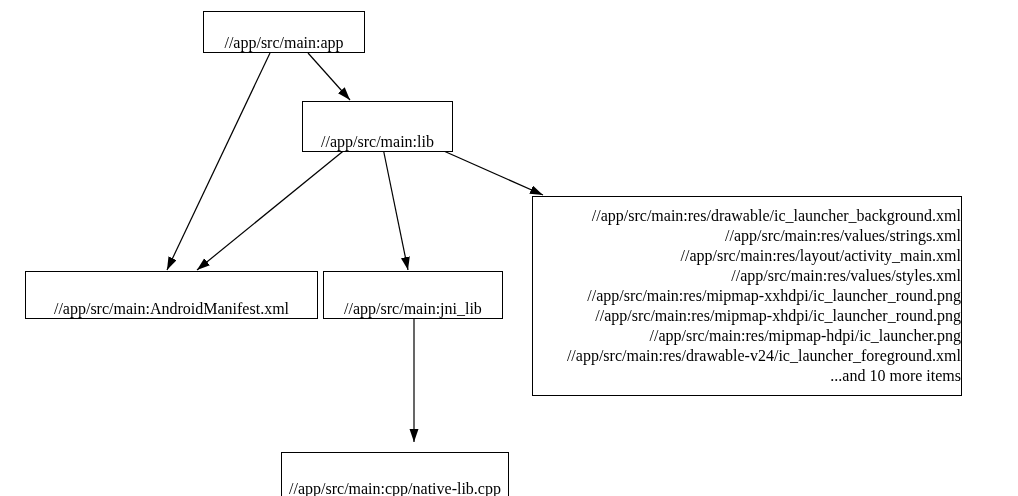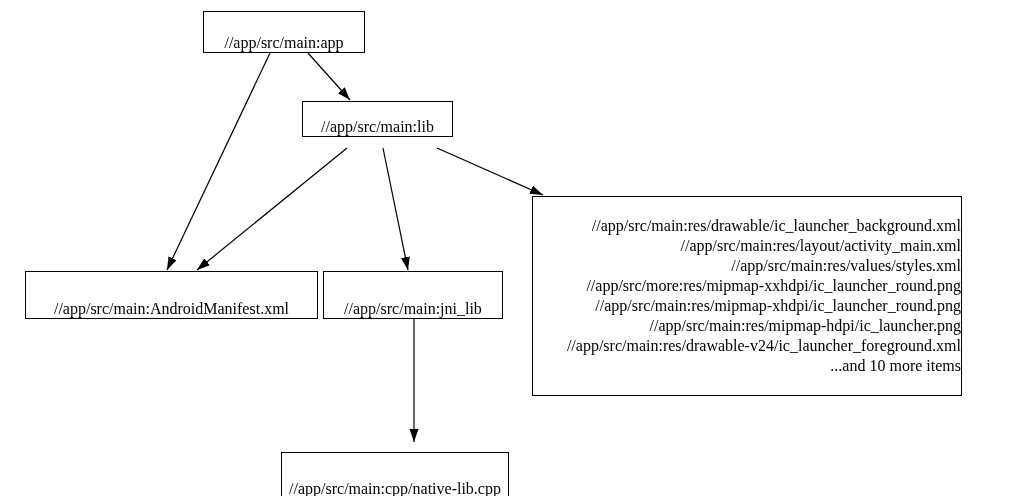--- a/index.html
+++ b/index.html
@@ -38,21 +38,21 @@
     justify-content: center;
     font-size: 16px;
     text-align: center;
     white-space: nowrap;
   }
   .node.multi {
     flex-direction: column;
     line-height: 20px;
   }
   .node-app        { left: 203px; top: 11px;  width: 162px; height: 42px; }
-  .node-lib        { left: 302px; top: 101px; width: 151px; height: 36px; }
+  .node-lib        { left: 302px; top: 101px; width: 151px; height: 51px; }
   .node-manifest   { left: 25px;   top: 271px; width: 293px; height: 48px; }
   .node-jni        { left: 323px; top: 271px; width: 180px; height: 48px; }
   .node-res        { left: 532px; top: 196px; width: 430px; height: 200px; }
   .node-native     { left: 281px; top: 452px; width: 228px; height: 47px; }
 </style>
 </head>
 <body>
 
 <div class="canvas">
 
@@ -81,23 +81,24 @@
   <div class="node node-manifest">
     <span>//app/src/main:AndroidManifest.xml</span>
   </div>
 
   <div class="node node-jni">
     <span>//app/src/main:jni_lib</span>
   </div>
 
   <div class="node node-res multi">
     <div>//app/src/main:res/drawable/ic_launcher_background.xml</div>
+    <div>//app/src/main:res/values/strings.xml</div>
     <div>//app/src/main:res/layout/activity_main.xml</div>
     <div>//app/src/main:res/values/styles.xml</div>
-    <div>//app/src/more:res/mipmap-xxhdpi/ic_launcher_round.png</div>
+    <div>//app/src/main:res/mipmap-xxhdpi/ic_launcher_round.png</div>
     <div>//app/src/main:res/mipmap-xhdpi/ic_launcher_round.png</div>
     <div>//app/src/main:res/mipmap-hdpi/ic_launcher.png</div>
     <div>//app/src/main:res/drawable-v24/ic_launcher_foreground.xml</div>
     <div>...and 10 more items</div>
   </div>
 
   <div class="node node-native">
     <span>//app/src/main:cpp/native-lib.cpp</span>
   </div>
 

